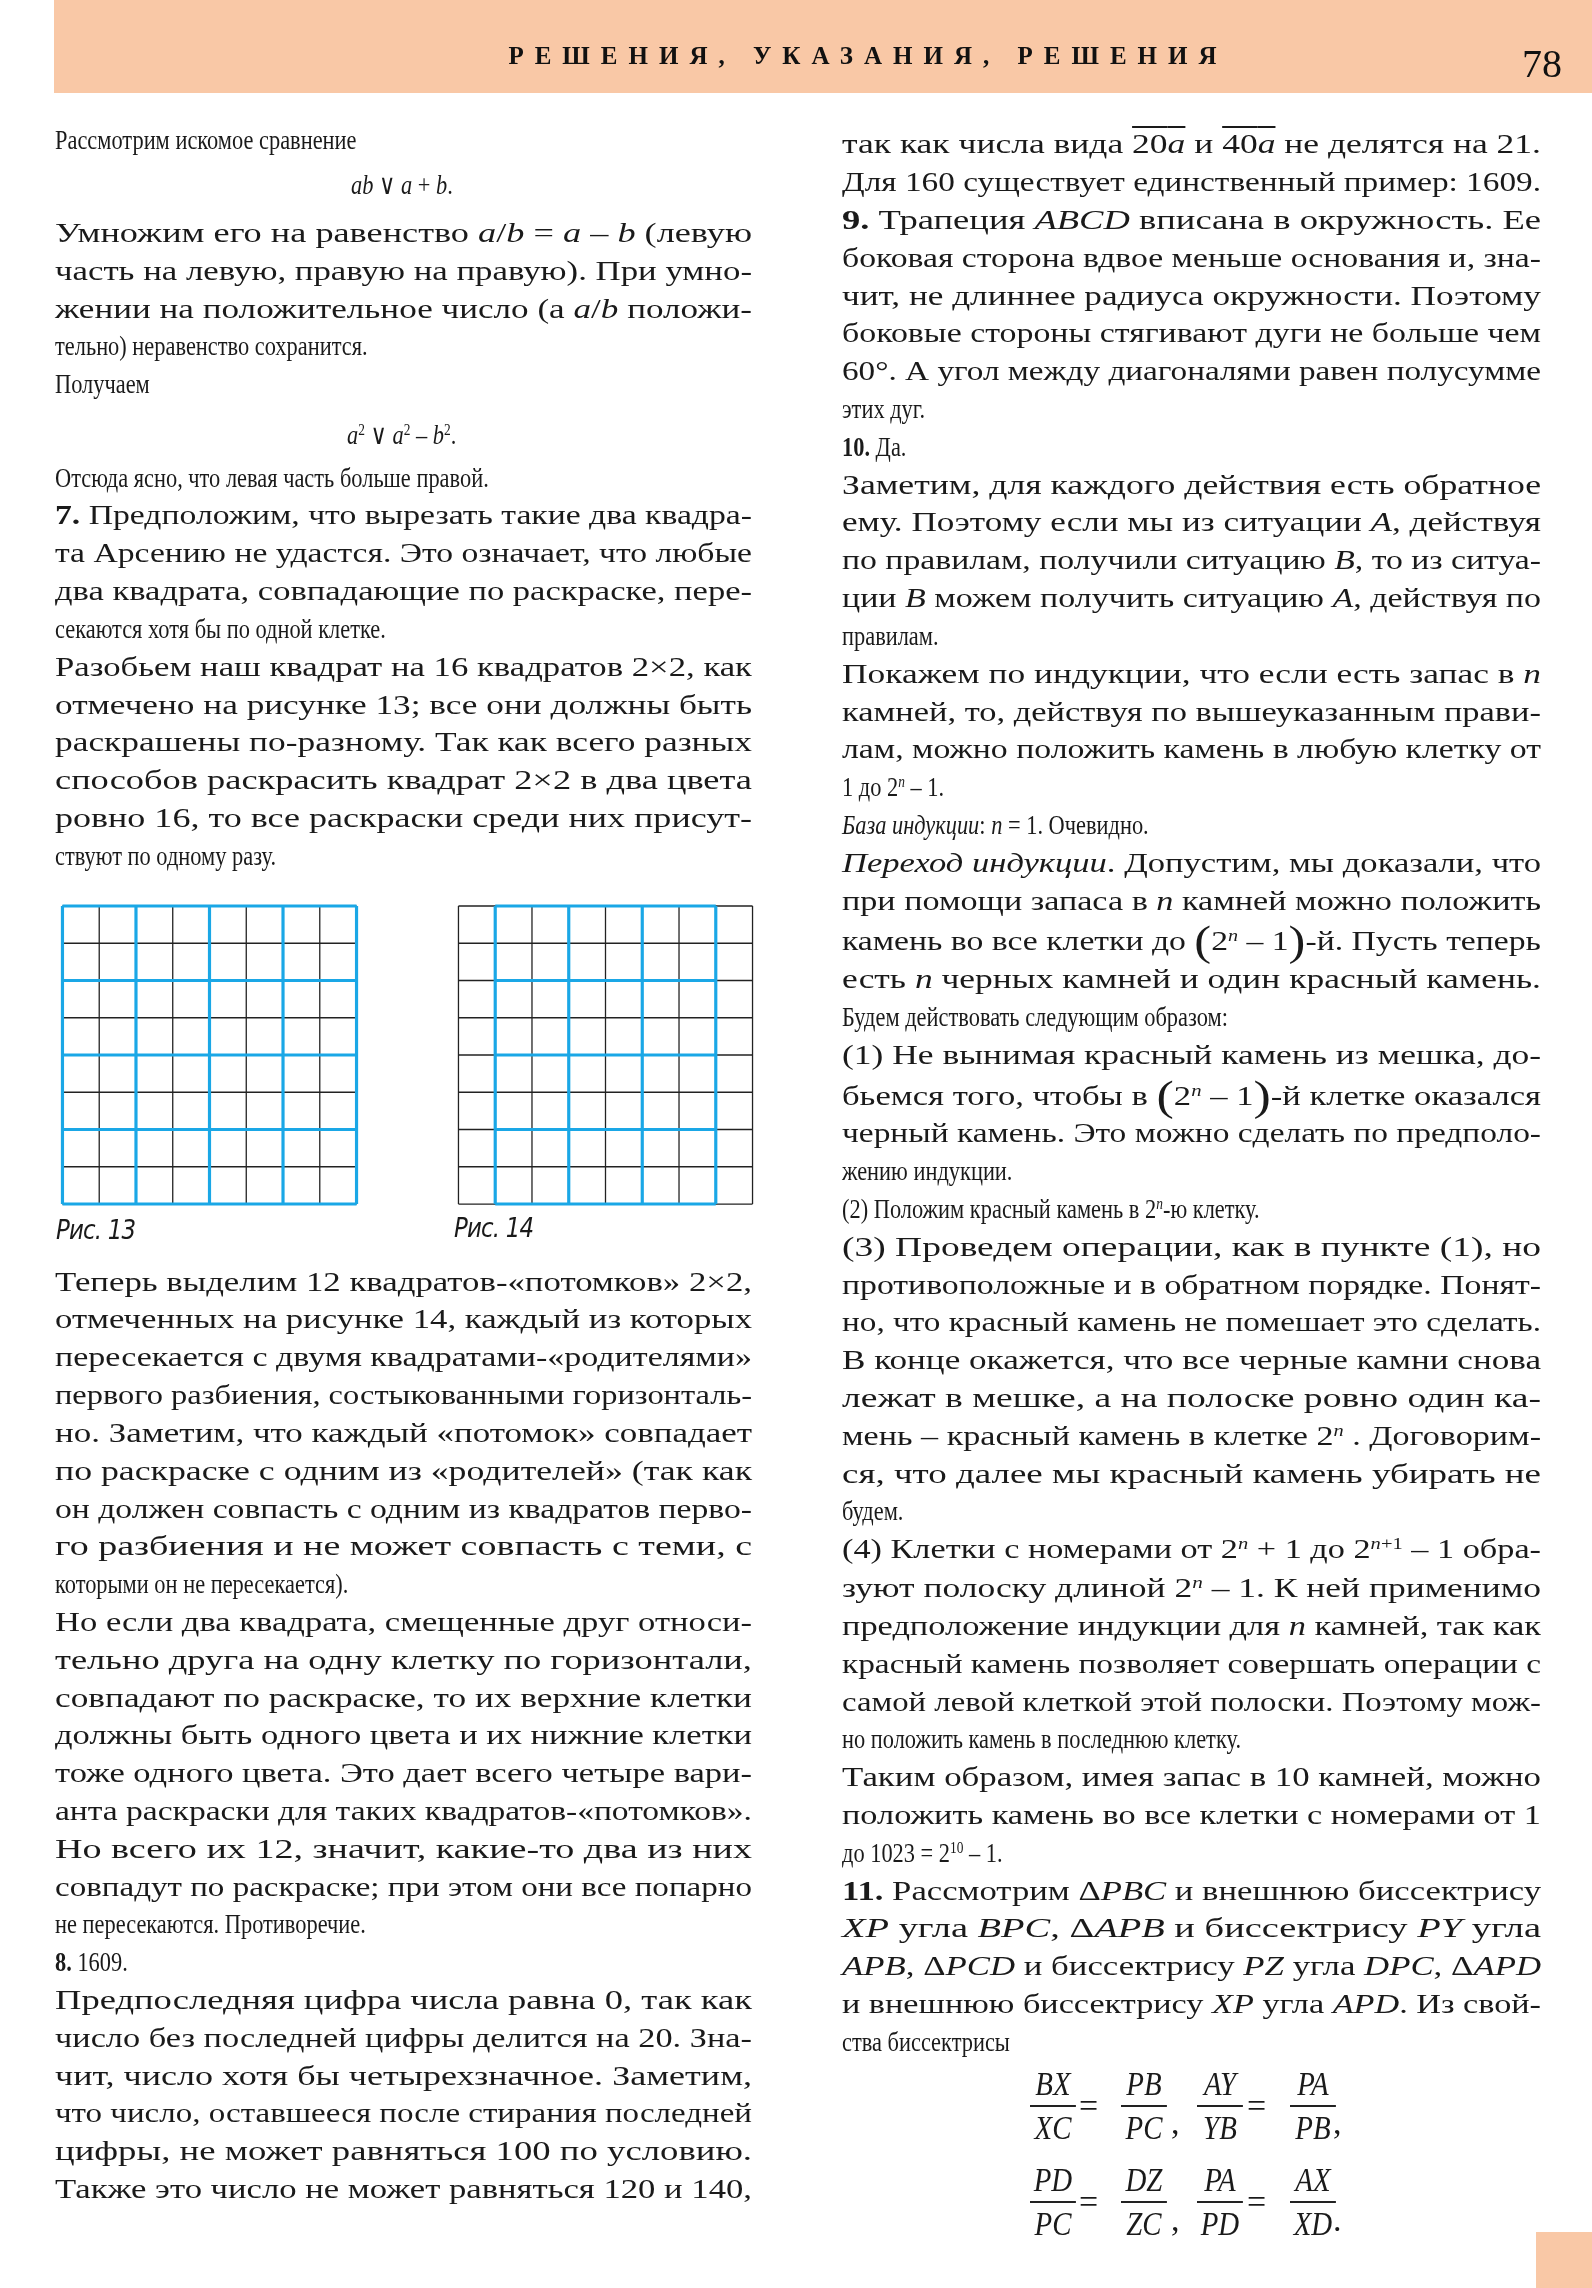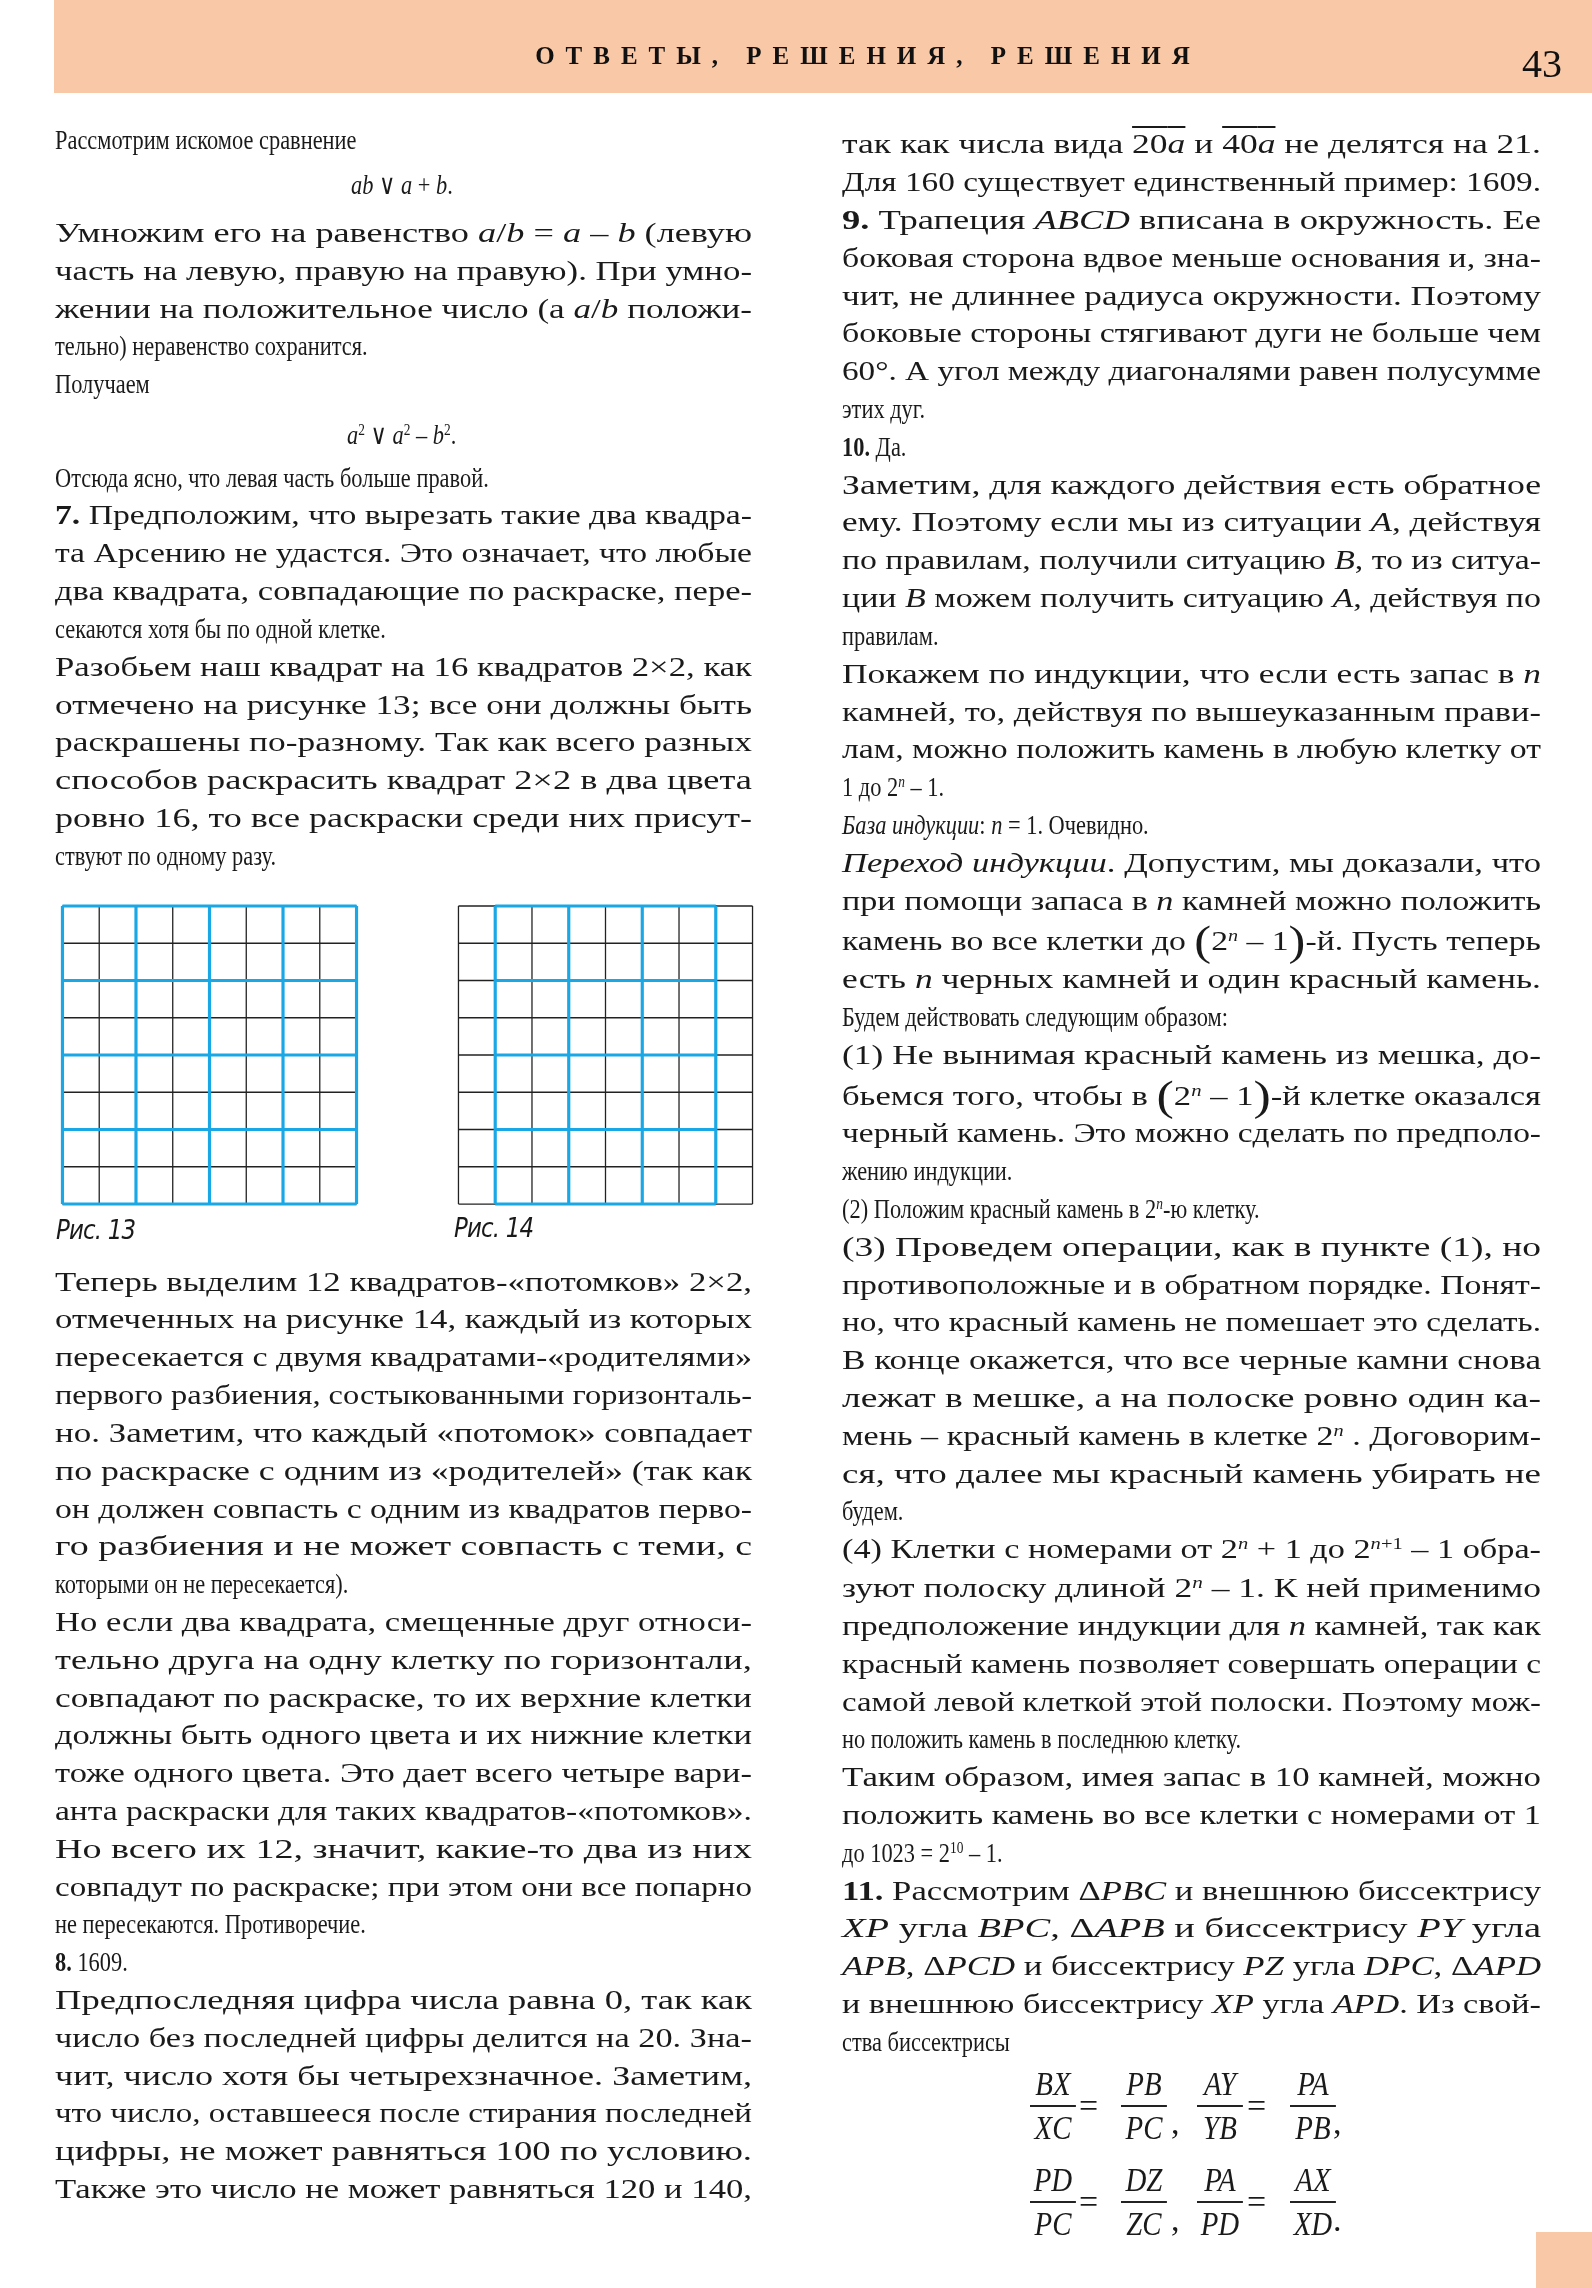--- a/index.html
+++ b/index.html
@@ -33,22 +33,22 @@
   .formula { position:absolute; font-style:italic; font-size:34px; font-family:"Liberation Serif",serif; }
   .frac { position:absolute; text-align:center; }
   .frac .num, .frac .den { display:block; line-height:38px; }
   .frac .bar { display:block; height:2px; background:#222; margin:2px 0; }
   .op { position:absolute; font-style:normal; }
 </style>
 </head>
 <body>
 
 <div class="header-bar">
-  <div class="header-title">ОТВЕТЫ, РЕШЕНИЯ, РЕШЕНИЯ</div>
-  <div class="page-number">43</div>
+  <div class="header-title">РЕШЕНИЯ, УКАЗАНИЯ, РЕШЕНИЯ</div>
+  <div class="page-number">78</div>
 </div>
 
 <div class="col col-left" id="col-left">
     <div class="ln" style="top: 124px; transform: scaleX(0.8);">Рассмотрим искомое сравнение</div>
     <div class="ln" style="top: 169px; left: 296px; transform: scaleX(0.8);"><i>ab</i> ∨ <i>a</i> + <i>b</i>.</div>
     <div class="ln" style="top: 217px; transform: scaleX(1.2952);">Умножим его на равенство <i>a</i>/<i>b</i> = <i>a</i> – <i>b</i> (левую</div>
     <div class="ln" style="top: 255px; transform: scaleX(1.243);">часть на левую, правую на правую). При умно-</div>
     <div class="ln" style="top: 293px; transform: scaleX(1.2543);">жении на положительное число (а <i>a</i>/<i>b</i> положи-</div>
     <div class="ln" style="top: 330px; transform: scaleX(0.8);">тельно) неравенство сохранится.</div>
     <div class="ln" style="top: 368px; transform: scaleX(0.8);">Получаем</div>

